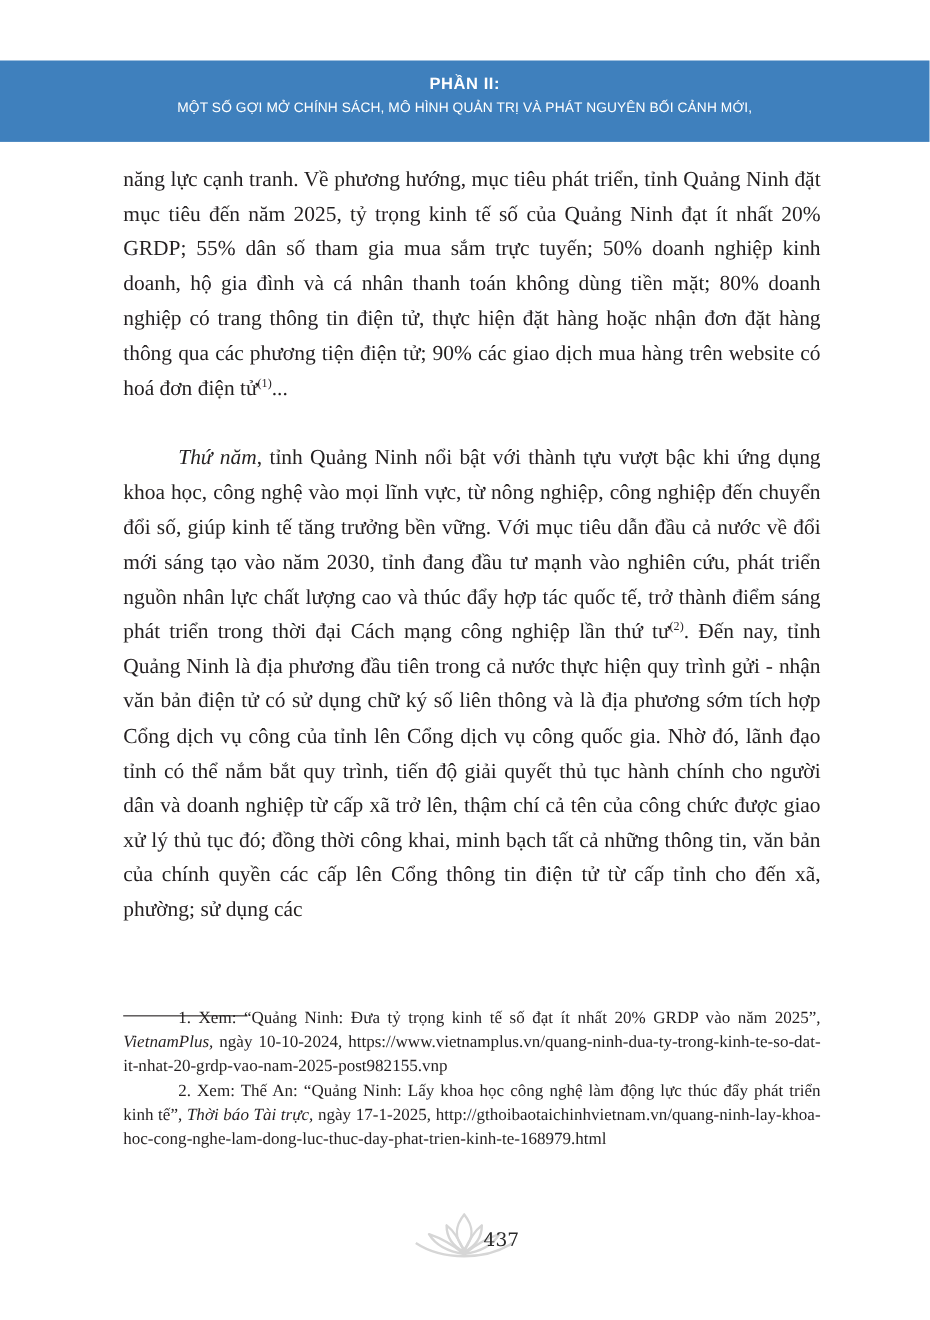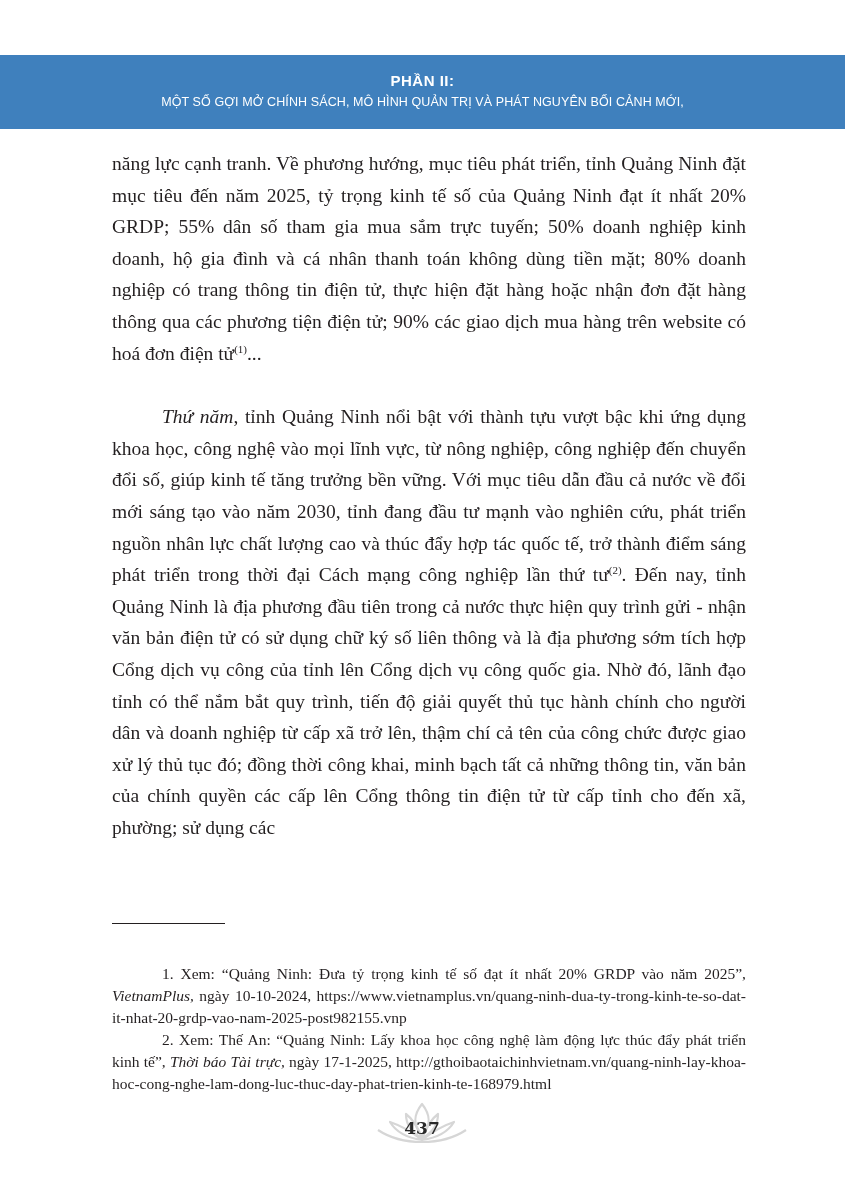--- a/index.html
+++ b/index.html
@@ -23,23 +23,22 @@
       height: 74px;
       background: #3f80bd;
       color: #ffffff;
       text-align: center;
       font-family: "Liberation Sans", "DejaVu Sans", sans-serif;
     }
     .banner .part {
       font-weight: bold;
       font-size: 15px;
       letter-spacing: 0.5px;
-      padding-top: 4px;
+      padding-top: 12px;
       line-height: 20px;
-      margin-top: 12px;
     }
     .banner .sub {
       font-size: 12.5px;
       line-height: 22px;
       letter-spacing: 0.1px;
     }
     .body-text {
       position: absolute;
       left: 112px;
       top: 148px;
@@ -63,21 +62,21 @@
       position: absolute;
       left: 112px;
       top: 923px;
       width: 113px;
       height: 0;
       border-top: 1.8px solid #231f20;
     }
     .footnotes {
       position: absolute;
       left: 112px;
-      top: 963px;
+      top: 915px;
       width: 634px;
       font-size: 15.5px;
       line-height: 22px;
       text-align: justify;
     }
     .footnotes p {
       margin: 0;
       text-indent: 50px;
       word-break: break-word;
     }
@@ -93,23 +92,23 @@
       left: 0;
       top: 0;
       width: 100px;
       height: 50px;
     }
     .page-number {
       position: absolute;
       left: 0;
       top: 18px;
       width: 100px;
-      text-align: center;
+      text-align: right;
       font-family: "DejaVu Serif", "Liberation Serif", serif;
-      font-weight: bold;
+      font-weight: normal;
       font-size: 17px;
       color: #2a2a2a;
     }
   </style>
 </head>
 <body>
 
 <div class="banner" style="background: rgb(63, 128, 189);">
   <div class="part">PHẦN II:</div>
   <div class="sub">MỘT SỐ GỢI MỞ CHÍNH SÁCH, MÔ HÌNH QUẢN TRỊ VÀ PHÁT NGUYÊN BỐI CẢNH MỚI,</div>

